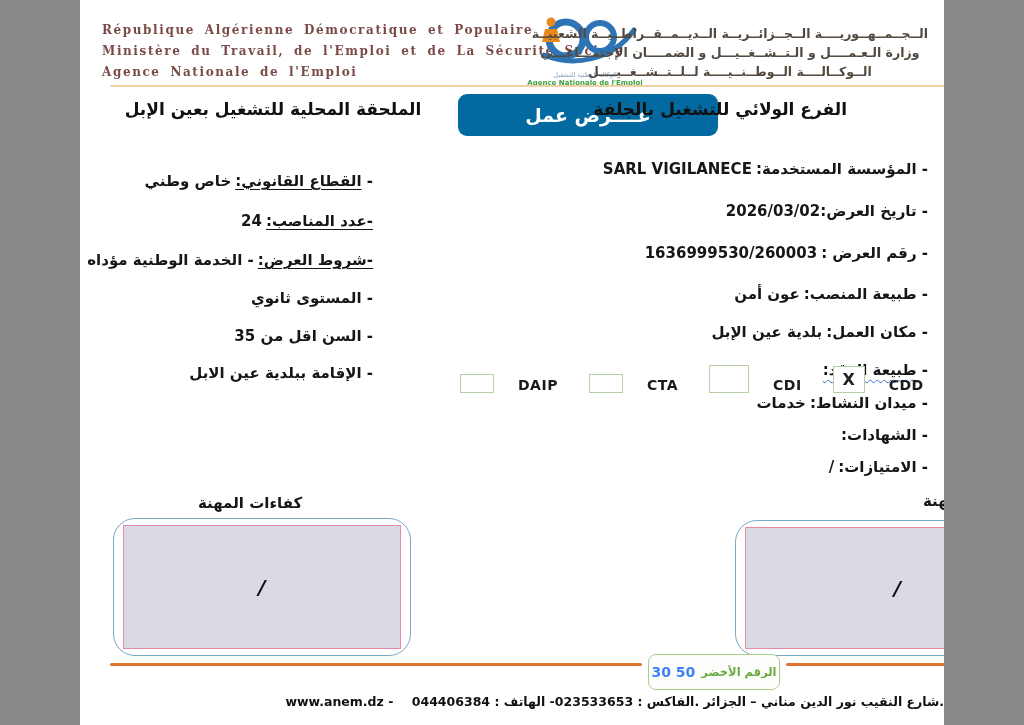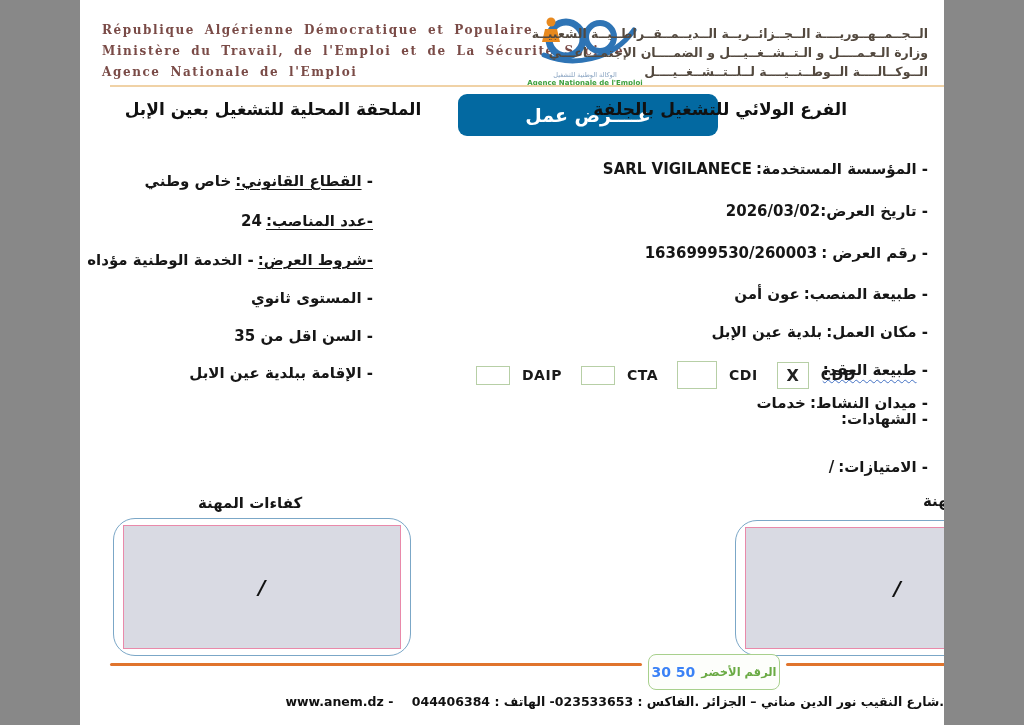--- a/index.html
+++ b/index.html
@@ -2,21 +2,21 @@
 <html><head>
 <meta charset="utf-8">
 <style>
   * { margin:0; padding:0; box-sizing:border-box; }
   body { background:#888; font-family:"DejaVu Sans", sans-serif; }
   #page { position:relative; width:864px; height:725px; background:#ffffff; overflow:hidden; margin:0 auto; }
 
   
   .fr-block { position:absolute; left:22px; top:20px; color:#7a4b47; font-family:"DejaVu Serif", serif;
               font-weight:bold; font-size:12px; letter-spacing:1.6px; word-spacing:4px; line-height:21px; white-space:nowrap; }
-  .ar-block { position:absolute; right:16px; top:24px; direction:rtl; text-align:right; color:#53493f;
+  .ar-block { position:absolute; right:16px; top:24px; direction:rtl; text-align:center; color:#53493f;
               font-weight:bold; font-size:12.5px; line-height:19px; white-space:nowrap; }
   .logo { position:absolute; left:430px; top:14px; width:150px; height:72px; text-align:center; }
   .logo-cap-ar { font-size:6.5px; color:#8aa4c2; line-height:7px; }
   .logo-cap-fr { font-size:7px; color:#3da03d; font-weight:bold; line-height:9px; }
   .hdr-divider { position:absolute; left:30px; top:85px; width:980px; height:2px; background:#f0d2a6; }
 
   
   .title-ar { position:absolute; top:99px; font-weight:bold; font-size:17px; color:#111; direction:rtl; white-space:nowrap; }
   .title-left { left:34px; width:318px; text-align:center; }
   .title-right { right:97px; }
@@ -27,21 +27,21 @@
   
   .row { position:absolute; direction:rtl; font-weight:bold; font-size:15px; color:#161616; white-space:nowrap; }
   .rrow { right:16px; }
   .lrow { right:571px; }
   .u { text-decoration:underline; text-underline-offset:3px; }
   .wavy { text-decoration:underline; text-decoration-style:wavy; text-decoration-color:#4472c4;
           text-decoration-thickness:1px; text-underline-offset:4px; }
   .val { margin-inline-start:4px; }
 
   
-  .cb-row { position:absolute; left:396px; top:357px; height:36px; display:flex; align-items:center; direction:ltr; }
+  .cb-row { position:absolute; left:380px; top:357px; height:36px; display:flex; align-items:flex-end; direction:ltr;gap:12px; }
   .cb { border:1.5px solid #b7cfa6; background:#fff; display:flex; align-items:center; justify-content:center;
         font-weight:bold; font-size:16px; color:#222; }
   .cb-s { width:34px; height:19px; }
   .cb-m { width:40px; height:28px; }
   .cb-x { width:32px; height:27px; }
   .cb-label { font-weight:bold; font-size:14px; color:#1a1a1a; margin:0 19px 0 12px; letter-spacing:0.5px; }
 
   
   .sec-title { position:absolute; font-weight:bold; font-size:15px; color:#161616; direction:rtl; white-space:nowrap; }
   .big-box { position:absolute; border:1.5px solid #7ba7c7; border-radius:22px; background:#fff; }
@@ -100,21 +100,21 @@
   <div class="offer-banner">عــــرض عمل</div>
   <div class="title-ar title-right">الفرع الولائي للتشغيل بالجلفة</div>
 
   <div class="row rrow" style="top:160px"><span>- </span><span>المؤسسة المستخدمة:</span><span class="val">SARL VIGILANECE</span></div>
   <div class="row rrow" style="top:202px"><span>- </span><span>تاريخ العرض:</span><span>2026/03/02</span></div>
   <div class="row rrow" style="top:244px"><span>- </span><span>رقم العرض :</span><span class="val">1636999530/260003</span></div>
   <div class="row rrow" style="top:323px"><span>- </span><span>مكان العمل:</span><span class="val">بلدية عين الإبل</span></div>
   <div class="row rrow" style="top:285px"><span>- </span><span>طبيعة المنصب:</span><span class="val">عون أمن</span></div>
   <div class="row rrow" style="top:361px"><span>- </span><span class="wavy">طبيعة العقد:</span><span class="val"></span></div>
   <div class="row rrow" style="top:394px"><span>- </span><span>ميدان النشاط:</span><span class="val">خدمات</span></div>
-  <div class="row rrow" style="top:410px"><span>- </span><span>الشهادات:</span><span class="val"></span></div>
+  <div class="row rrow" style="top:426px"><span>- </span><span>الشهادات:</span><span class="val"></span></div>
   <div class="row rrow" style="top:458px"><span>- </span><span>الامتيازات:</span><span class="val">/</span></div>
 
   <div class="row lrow" style="top:172px"><span>- </span><span class="u">القطاع القانوني:</span><span class="val">خاص وطني</span></div>
   <div class="row lrow" style="top:212px"><span></span><span class="u">-عدد المناصب:</span><span class="val">24</span></div>
   <div class="row lrow" style="top:251px"><span></span><span class="u">-شروط العرض:</span><span class="val">- الخدمة الوطنية مؤداه</span></div>
   <div class="row lrow" style="top:289px"><span>- </span><span>المستوى ثانوي</span></div>
   <div class="row lrow" style="top:327px"><span>- </span><span>السن اقل من 35</span></div>
   <div class="row lrow" style="top:364px"><span>- </span><span>الإقامة ببلدية عين الابل</span></div>
 
   <div class="cb-row">

